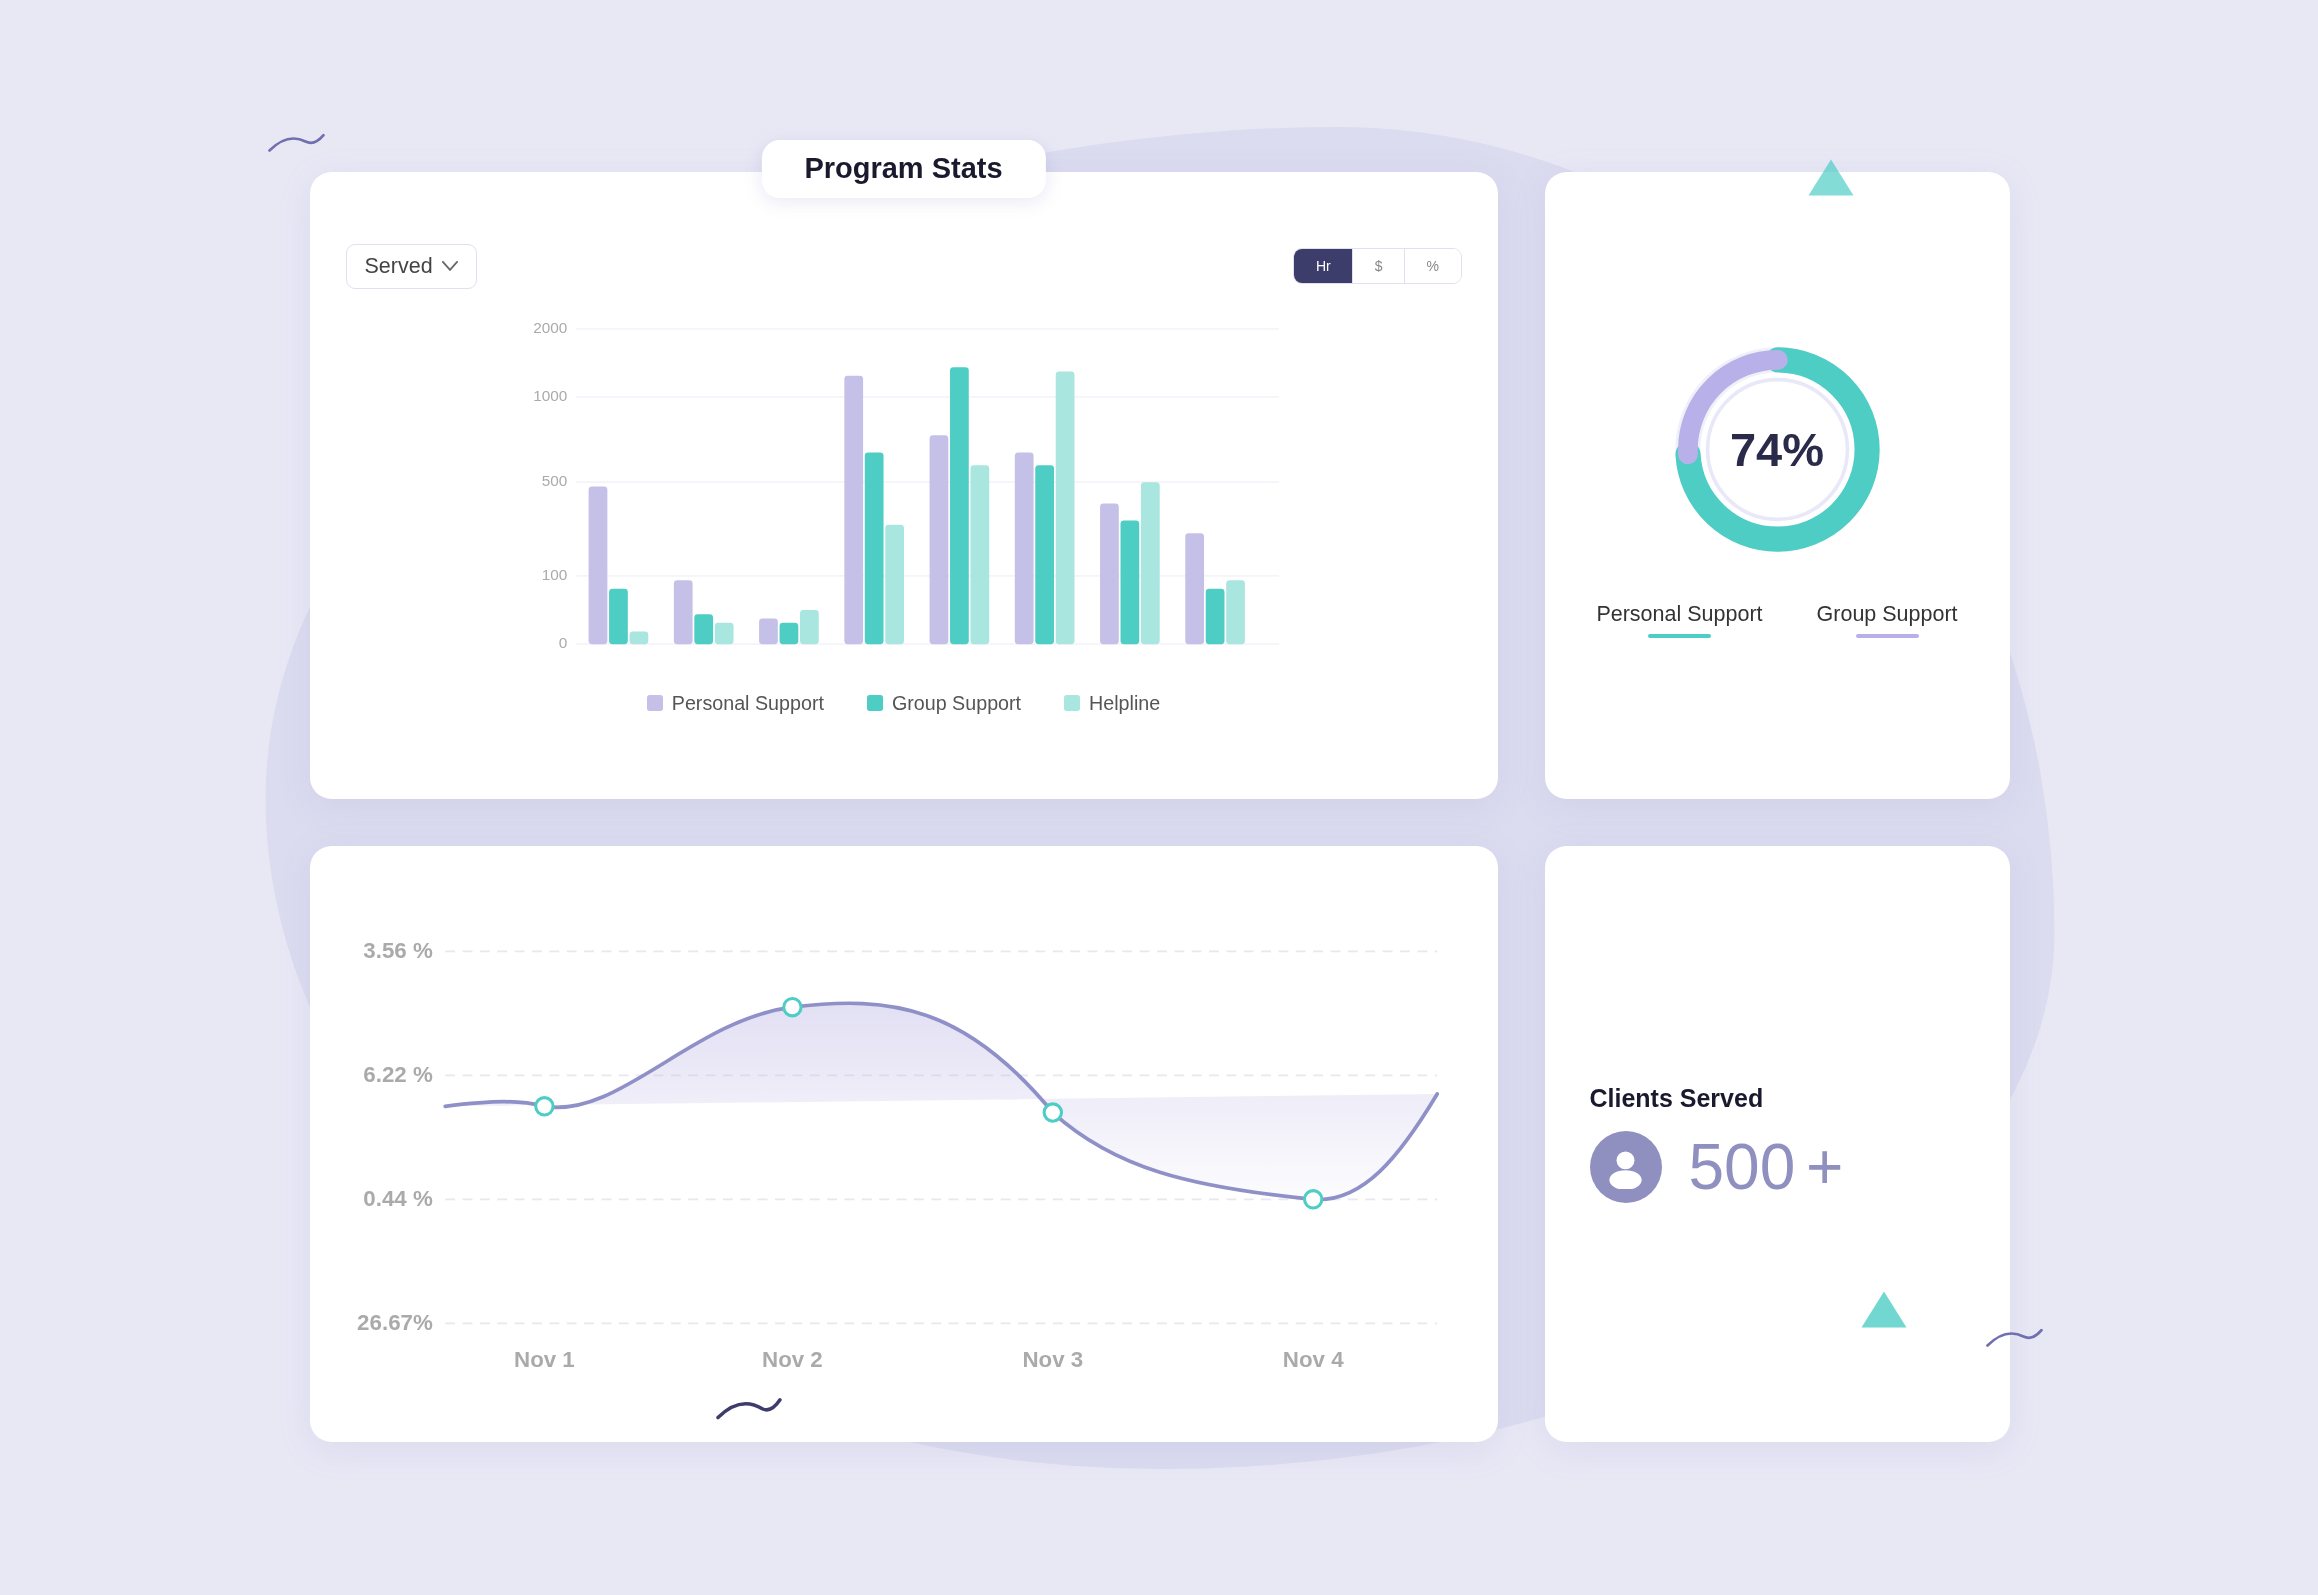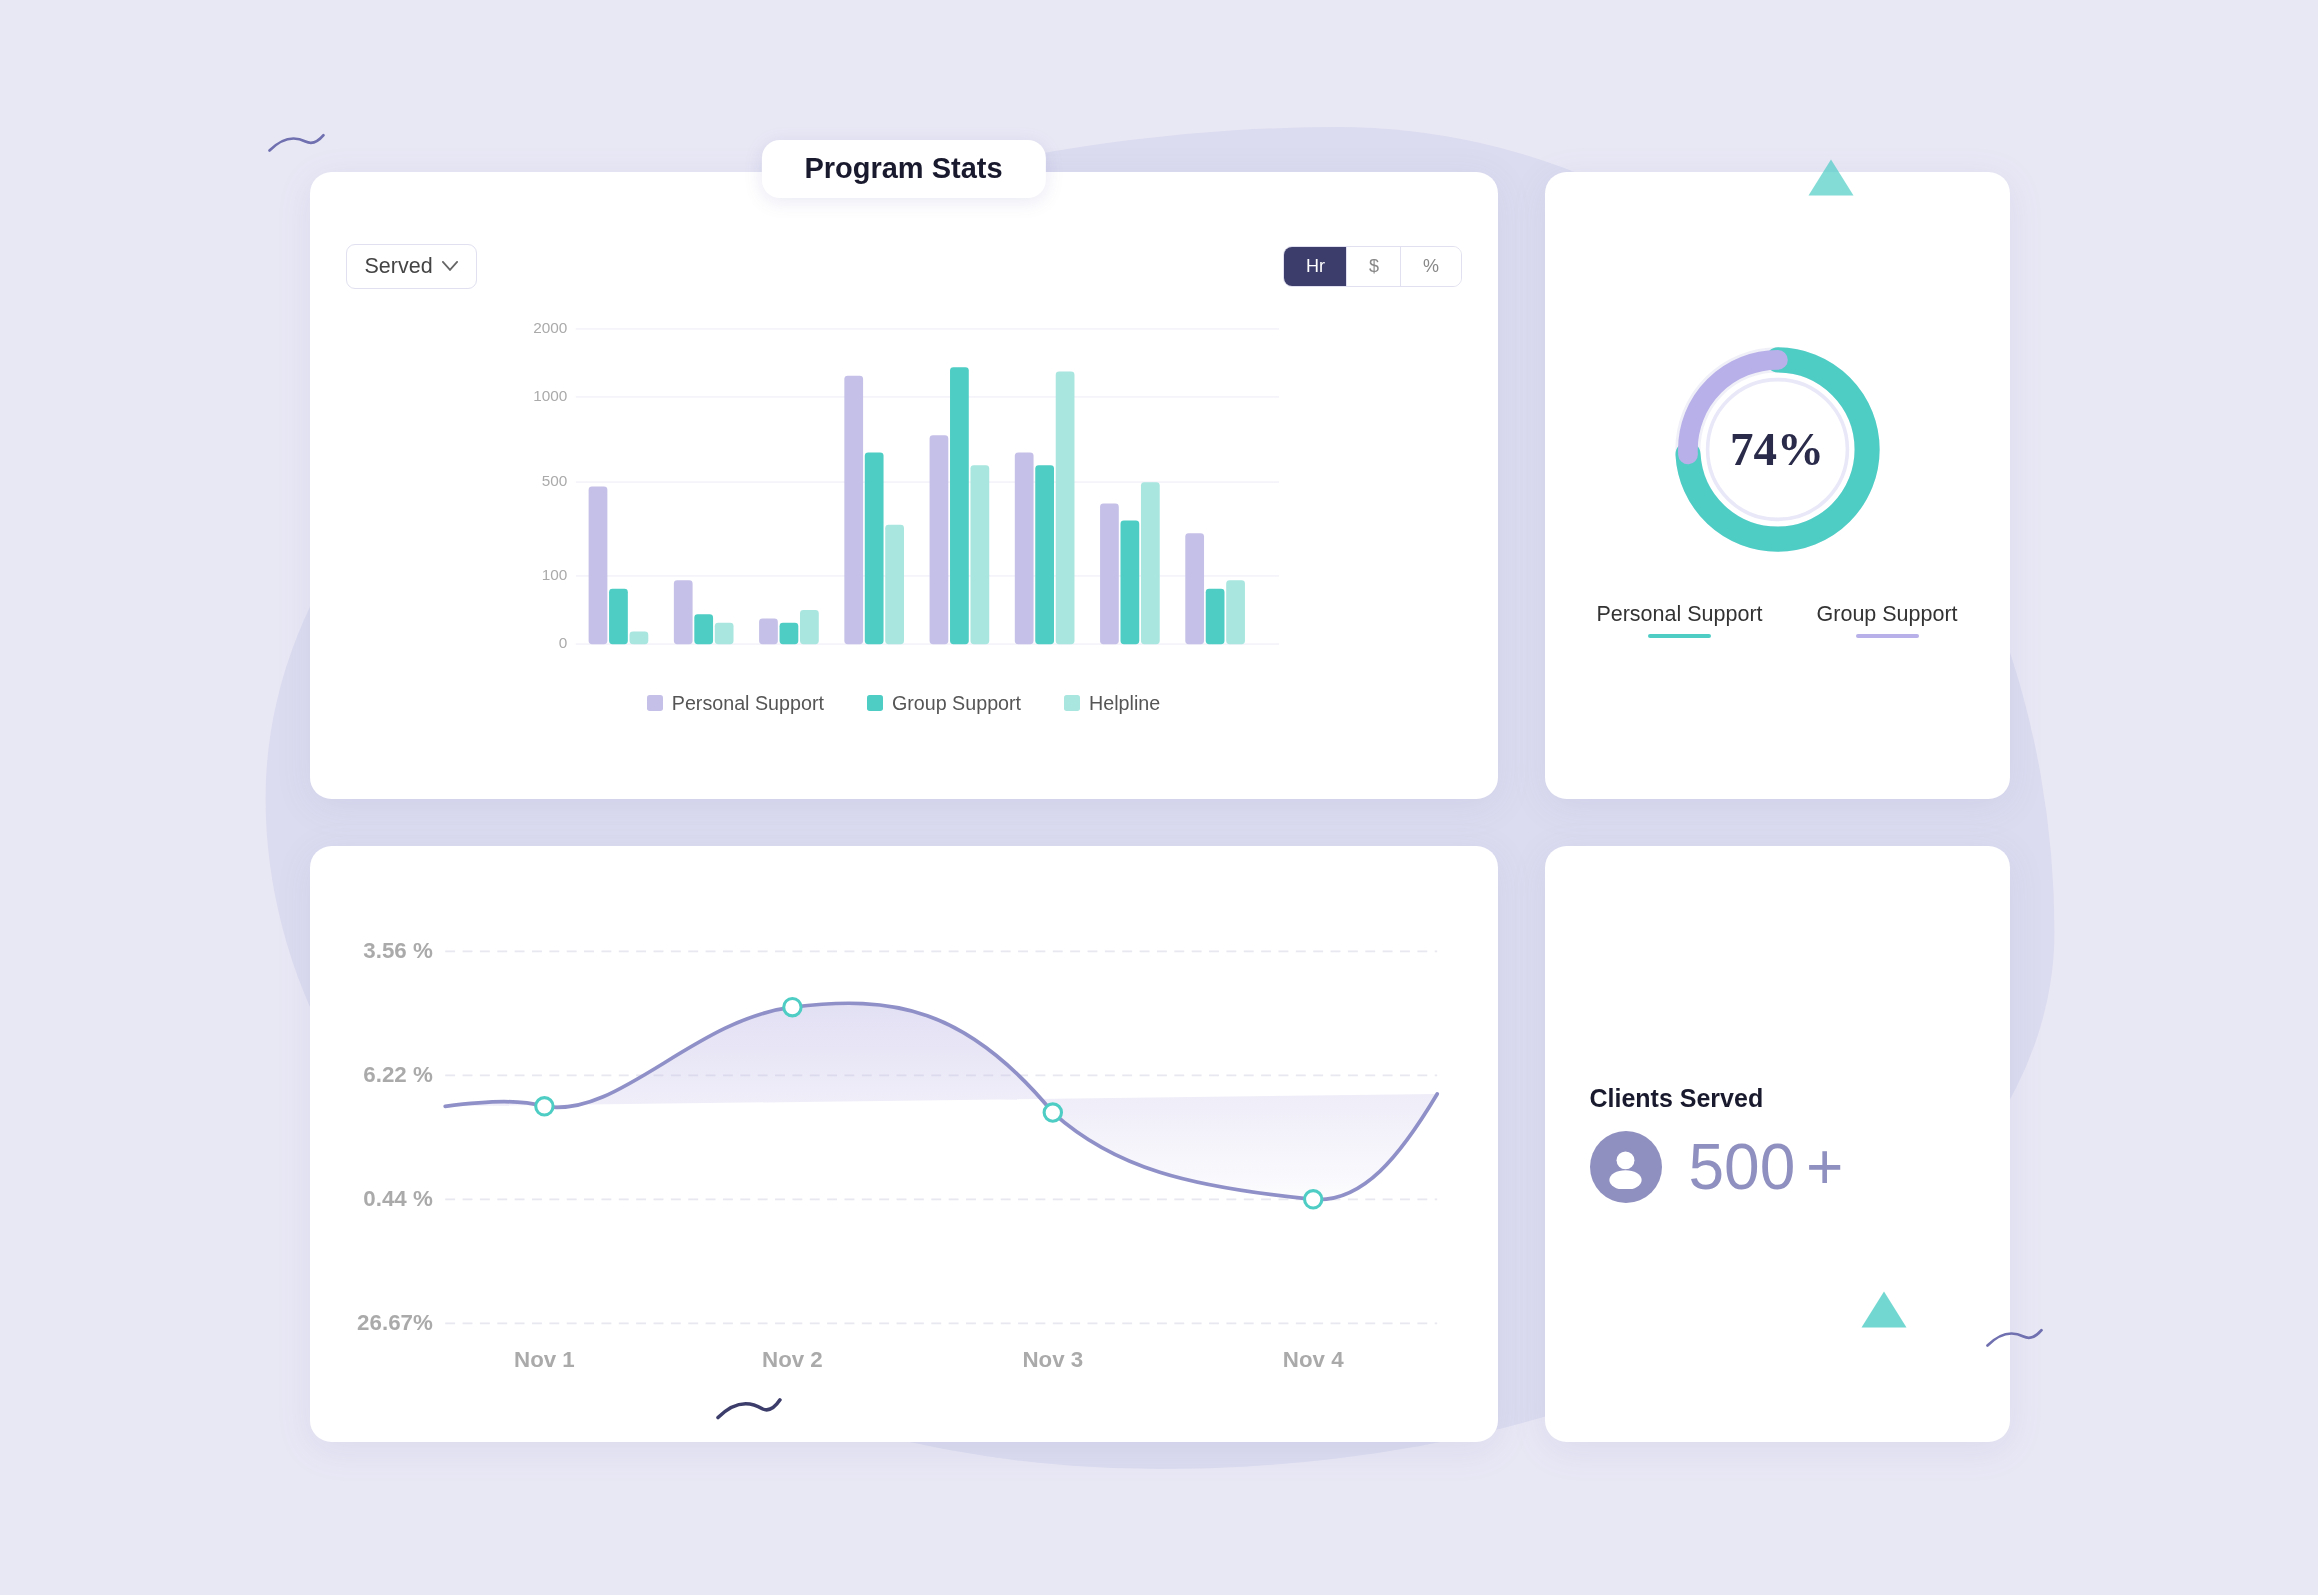--- a/index.html
+++ b/index.html
@@ -100,21 +100,21 @@
 
     .toggle-group {
       display: flex;
       border: 1.3px solid #e0e0f0;
       border-radius: 9px;
       overflow: hidden;
     }
 
     .toggle-btn {
       padding: 9px 21.5px;
-      font-size: 18px;
+      font-size: 14px;
       cursor: pointer;
       background: white;
       color: #888;
       border: none;
       border-right: 1.3px solid #e0e0f0;
     }
 
     .toggle-btn:last-child { border-right: none; }
     .toggle-btn.active {
       background: #3d3d6b;
@@ -166,21 +166,20 @@
       flex-direction: column;
       align-items: center;
       justify-content: center;
     }
 
     .donut-wrapper {
       position: relative;
       width: 233px;
       height: 233px;
       margin-bottom: 36px;
-      font-family: Liberation Serif, serif;
     }
 
     .donut-center-text {
       position: absolute;
       top: 50%;
       left: 50%;
       transform: translate(-50%, -50%);
       font-size: 47px;
       font-weight: 700;
       color: #2a2a4a;

